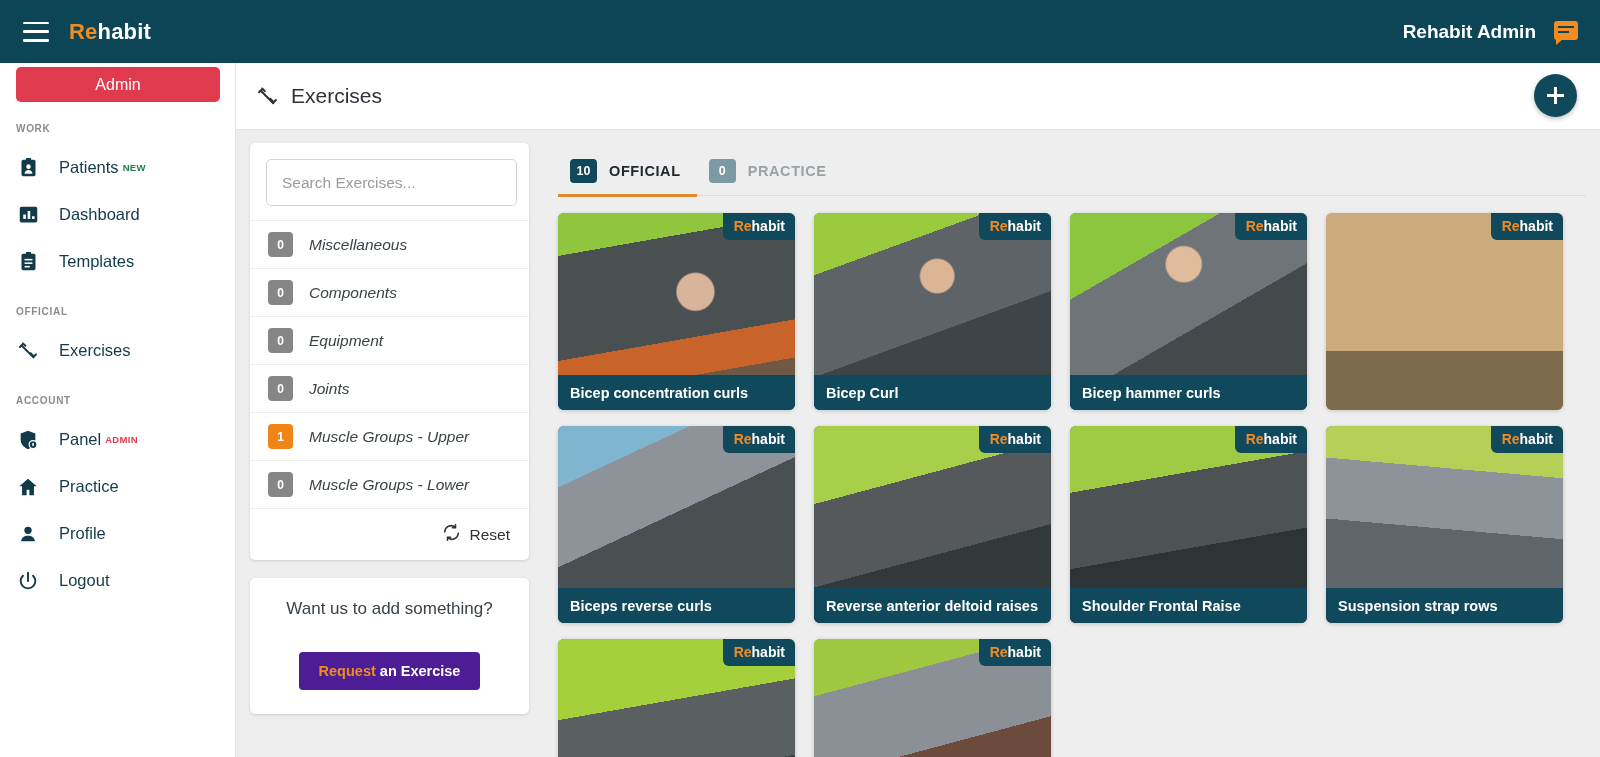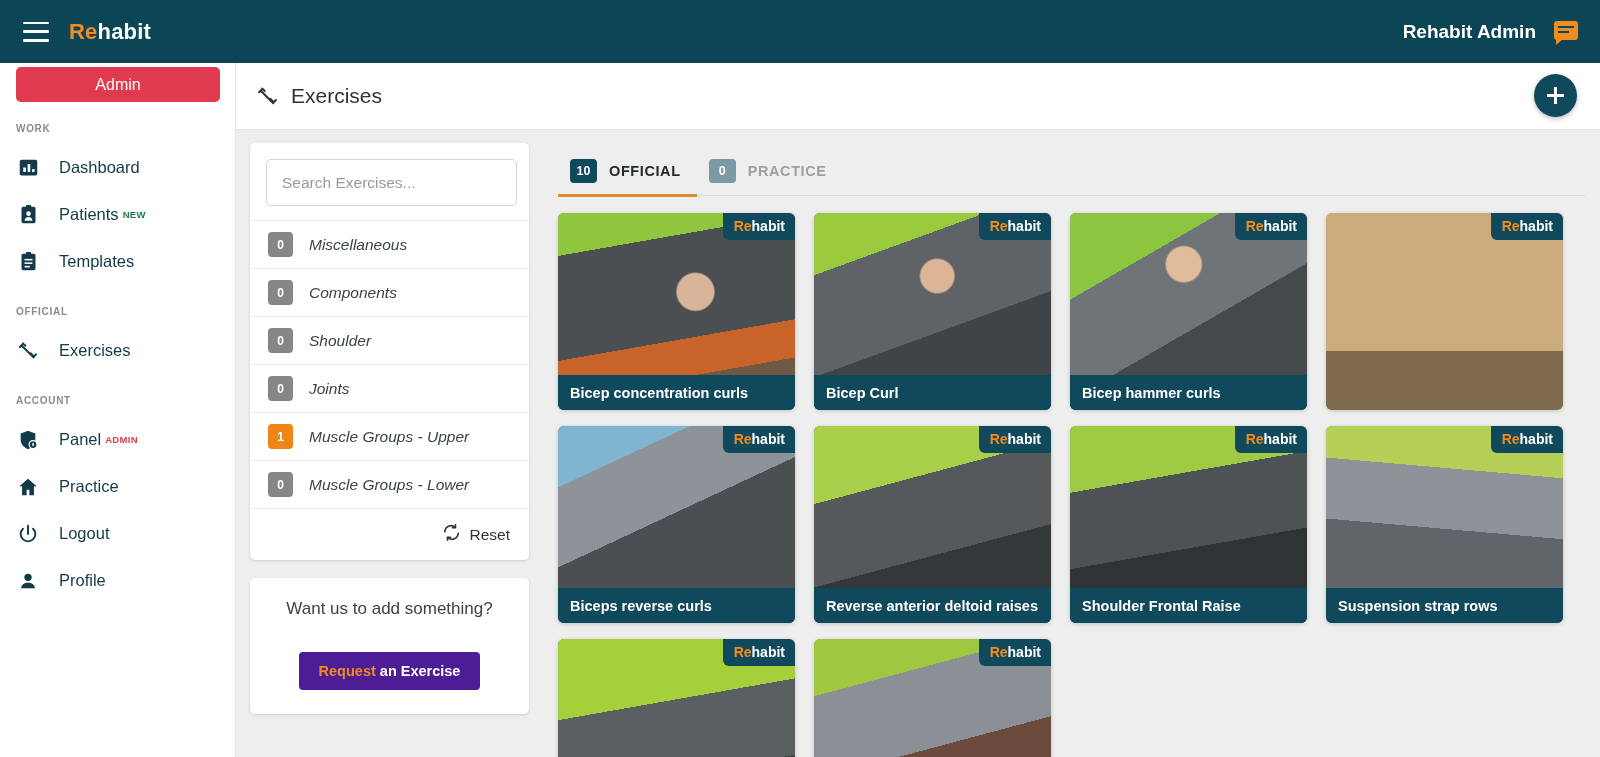--- a/index.html
+++ b/index.html
@@ -283,40 +283,40 @@
 </div>
 
 <div class="sidebar">
   <button class="admin-btn">Admin</button>
 
   <div class="nav-section">WORK</div>
 
   <div class="nav-item">
     <span class="nav-icon">
       <svg width="21" height="21" viewBox="0 0 24 24">
+          <rect x="4" y="3" width="16" height="19" rx="2" fill="#123a48"></rect>
+          <rect x="9" y="1" width="6" height="4" rx="1" fill="#123a48"></rect>
+          <circle cx="12" cy="11" r="2.6" fill="#fff"></circle>
+          <path d="M7.5 19c0-2.6 2-4.2 4.5-4.2s4.5 1.6 4.5 4.2z" fill="#fff"></path>
+        </svg>
+    </span>
+    <span class="nav-label">Patients</span>
+    <span class="nav-badge badge-new">NEW</span>
+  </div>
+
+  <div class="nav-item">
+    <span class="nav-icon">
+      <svg width="21" height="21" viewBox="0 0 24 24">
           <rect x="2" y="3" width="20" height="18" rx="2" fill="#123a48"></rect>
           <rect x="6" y="12" width="3" height="5" fill="#fff"></rect>
           <rect x="11" y="8" width="3" height="9" fill="#fff"></rect>
           <rect x="16" y="14" width="3" height="3" fill="#fff"></rect>
         </svg>
     </span>
     <span class="nav-label">Dashboard</span>
-  </div>
-
-  <div class="nav-item">
-    <span class="nav-icon">
-      <svg width="21" height="21" viewBox="0 0 24 24">
-          <rect x="4" y="3" width="16" height="19" rx="2" fill="#123a48"></rect>
-          <rect x="9" y="1" width="6" height="4" rx="1" fill="#123a48"></rect>
-          <circle cx="12" cy="11" r="2.6" fill="#fff"></circle>
-          <path d="M7.5 19c0-2.6 2-4.2 4.5-4.2s4.5 1.6 4.5 4.2z" fill="#fff"></path>
-        </svg>
-    </span>
-    <span class="nav-label">Patients</span>
-    <span class="nav-badge badge-new">NEW</span>
   </div>
 
   <div class="nav-item">
     <span class="nav-icon">
       <svg width="21" height="21" viewBox="0 0 24 24">
           <rect x="4" y="3" width="16" height="19" rx="2" fill="#123a48"></rect>
           <rect x="9" y="1" width="6" height="4" rx="1" fill="#123a48"></rect>
           <rect x="7.5" y="9" width="9" height="1.8" fill="#fff"></rect>
           <rect x="7.5" y="13" width="9" height="1.8" fill="#fff"></rect>
           <rect x="7.5" y="17" width="6" height="1.8" fill="#fff"></rect>
@@ -358,36 +358,36 @@
     <span class="nav-icon">
       <svg width="22" height="22" viewBox="0 0 24 24">
           <path d="M12 3L2.5 11.2h3V21h5v-6h3v6h5v-9.8h3z" fill="#123a48"></path>
         </svg>
     </span>
     <span class="nav-label">Practice</span>
   </div>
 
   <div class="nav-item">
     <span class="nav-icon">
+      <svg width="22" height="22" viewBox="0 0 24 24">
+          <circle cx="12" cy="8" r="4" fill="#123a48"></circle>
+          <path d="M4.5 20c0-4 3.4-6.2 7.5-6.2s7.5 2.2 7.5 6.2z" fill="#123a48"></path>
+        </svg>
+    </span>
+    <span class="nav-label">Profile</span>
+  </div>
+
+  <div class="nav-item">
+    <span class="nav-icon">
       <svg width="22" height="22" viewBox="0 0 24 24" fill="none" stroke="#123a48" stroke-width="2.1" stroke-linecap="round">
           <path d="M12 3v9"></path>
           <path d="M6.5 6.2a8 8 0 1 0 11 0"></path>
         </svg>
     </span>
     <span class="nav-label">Logout</span>
-  </div>
-
-  <div class="nav-item">
-    <span class="nav-icon">
-      <svg width="22" height="22" viewBox="0 0 24 24">
-          <circle cx="12" cy="8" r="4" fill="#123a48"></circle>
-          <path d="M4.5 20c0-4 3.4-6.2 7.5-6.2s7.5 2.2 7.5 6.2z" fill="#123a48"></path>
-        </svg>
-    </span>
-    <span class="nav-label">Profile</span>
   </div>
 </div>
 
 <div class="main">
 
   <div class="page-header">
     <span class="page-header-icon">
       <svg width="23" height="23" viewBox="0 0 24 24" fill="none" stroke="#2d3339" stroke-width="2.1" stroke-linecap="round">
           <path d="M5 6l13 13"></path>
           <path d="M3.2 7.6l2.6-2.6"></path>
@@ -414,21 +414,21 @@
         <div class="filter-row">
           <span class="count-badge">0</span>
           <span class="filter-label">Miscellaneous</span>
         </div>
         <div class="filter-row">
           <span class="count-badge">0</span>
           <span class="filter-label">Components</span>
         </div>
         <div class="filter-row">
           <span class="count-badge">0</span>
-          <span class="filter-label">Shoulder</span>
+          <span class="filter-label">Equipment</span>
         </div>
         <div class="filter-row">
           <span class="count-badge">0</span>
           <span class="filter-label">Joints</span>
         </div>
         <div class="filter-row">
           <span class="count-badge active">1</span>
           <span class="filter-label">Muscle Groups - Upper</span>
         </div>
         <div class="filter-row">

